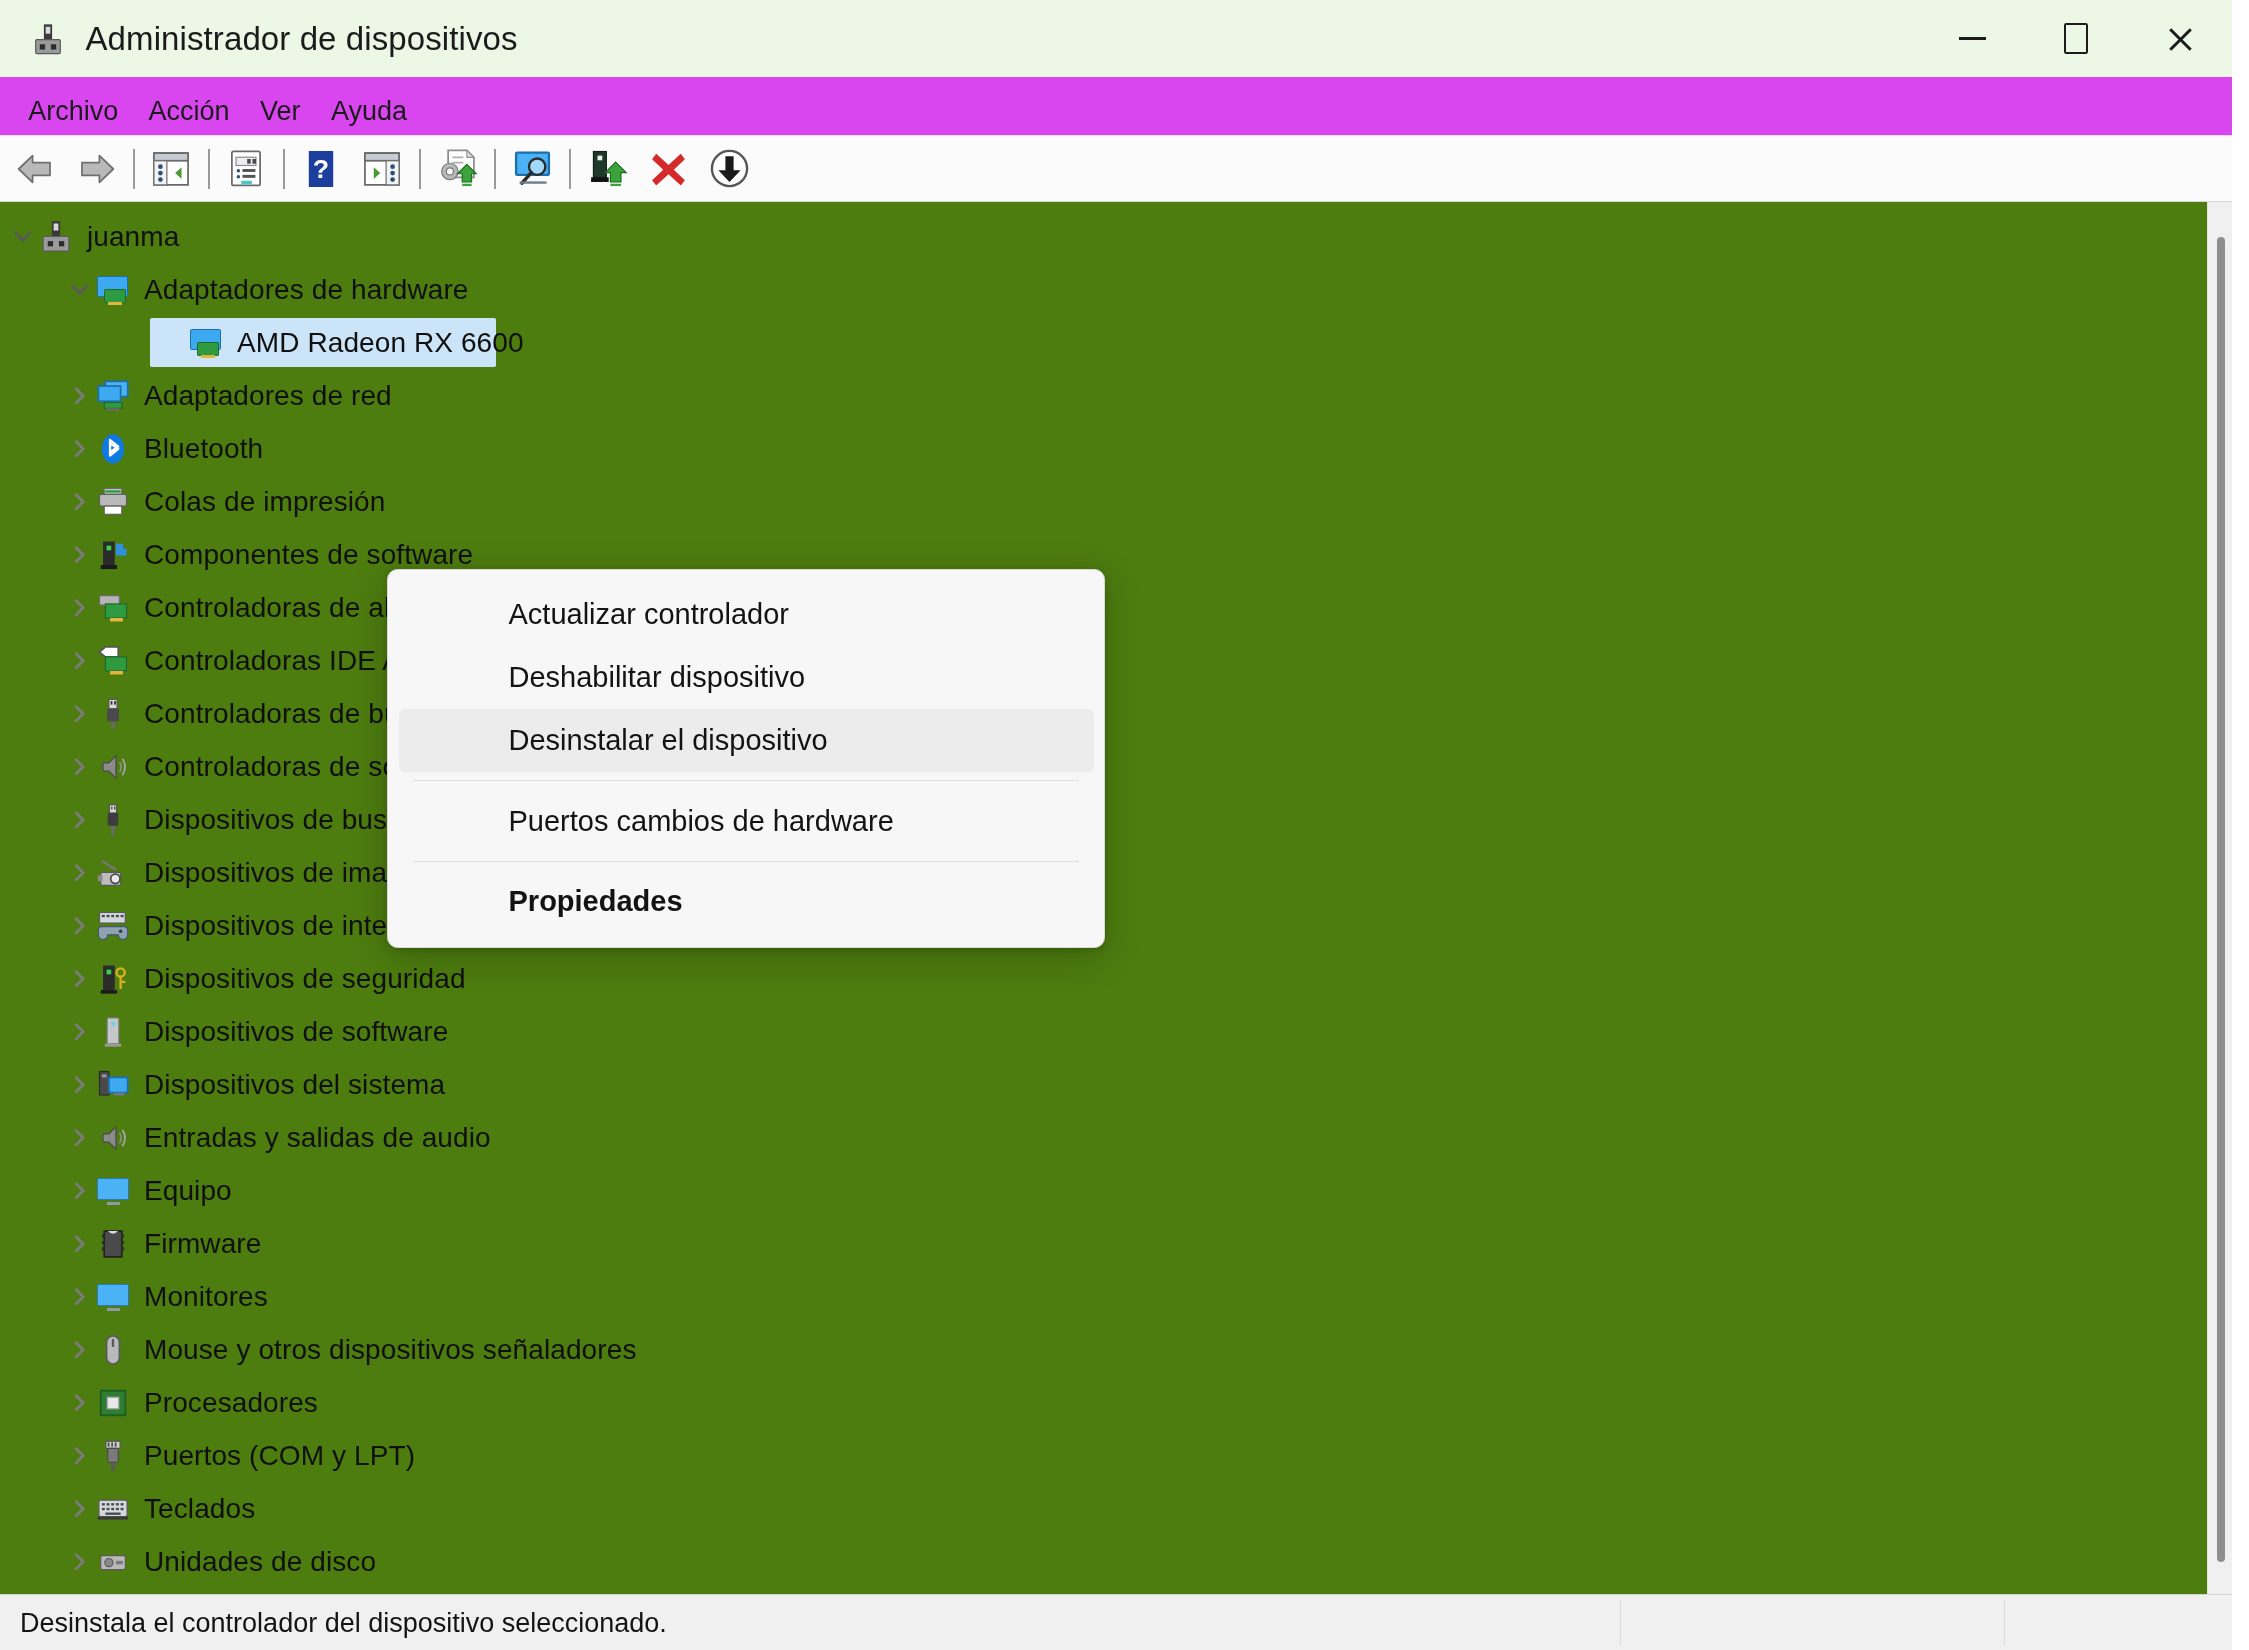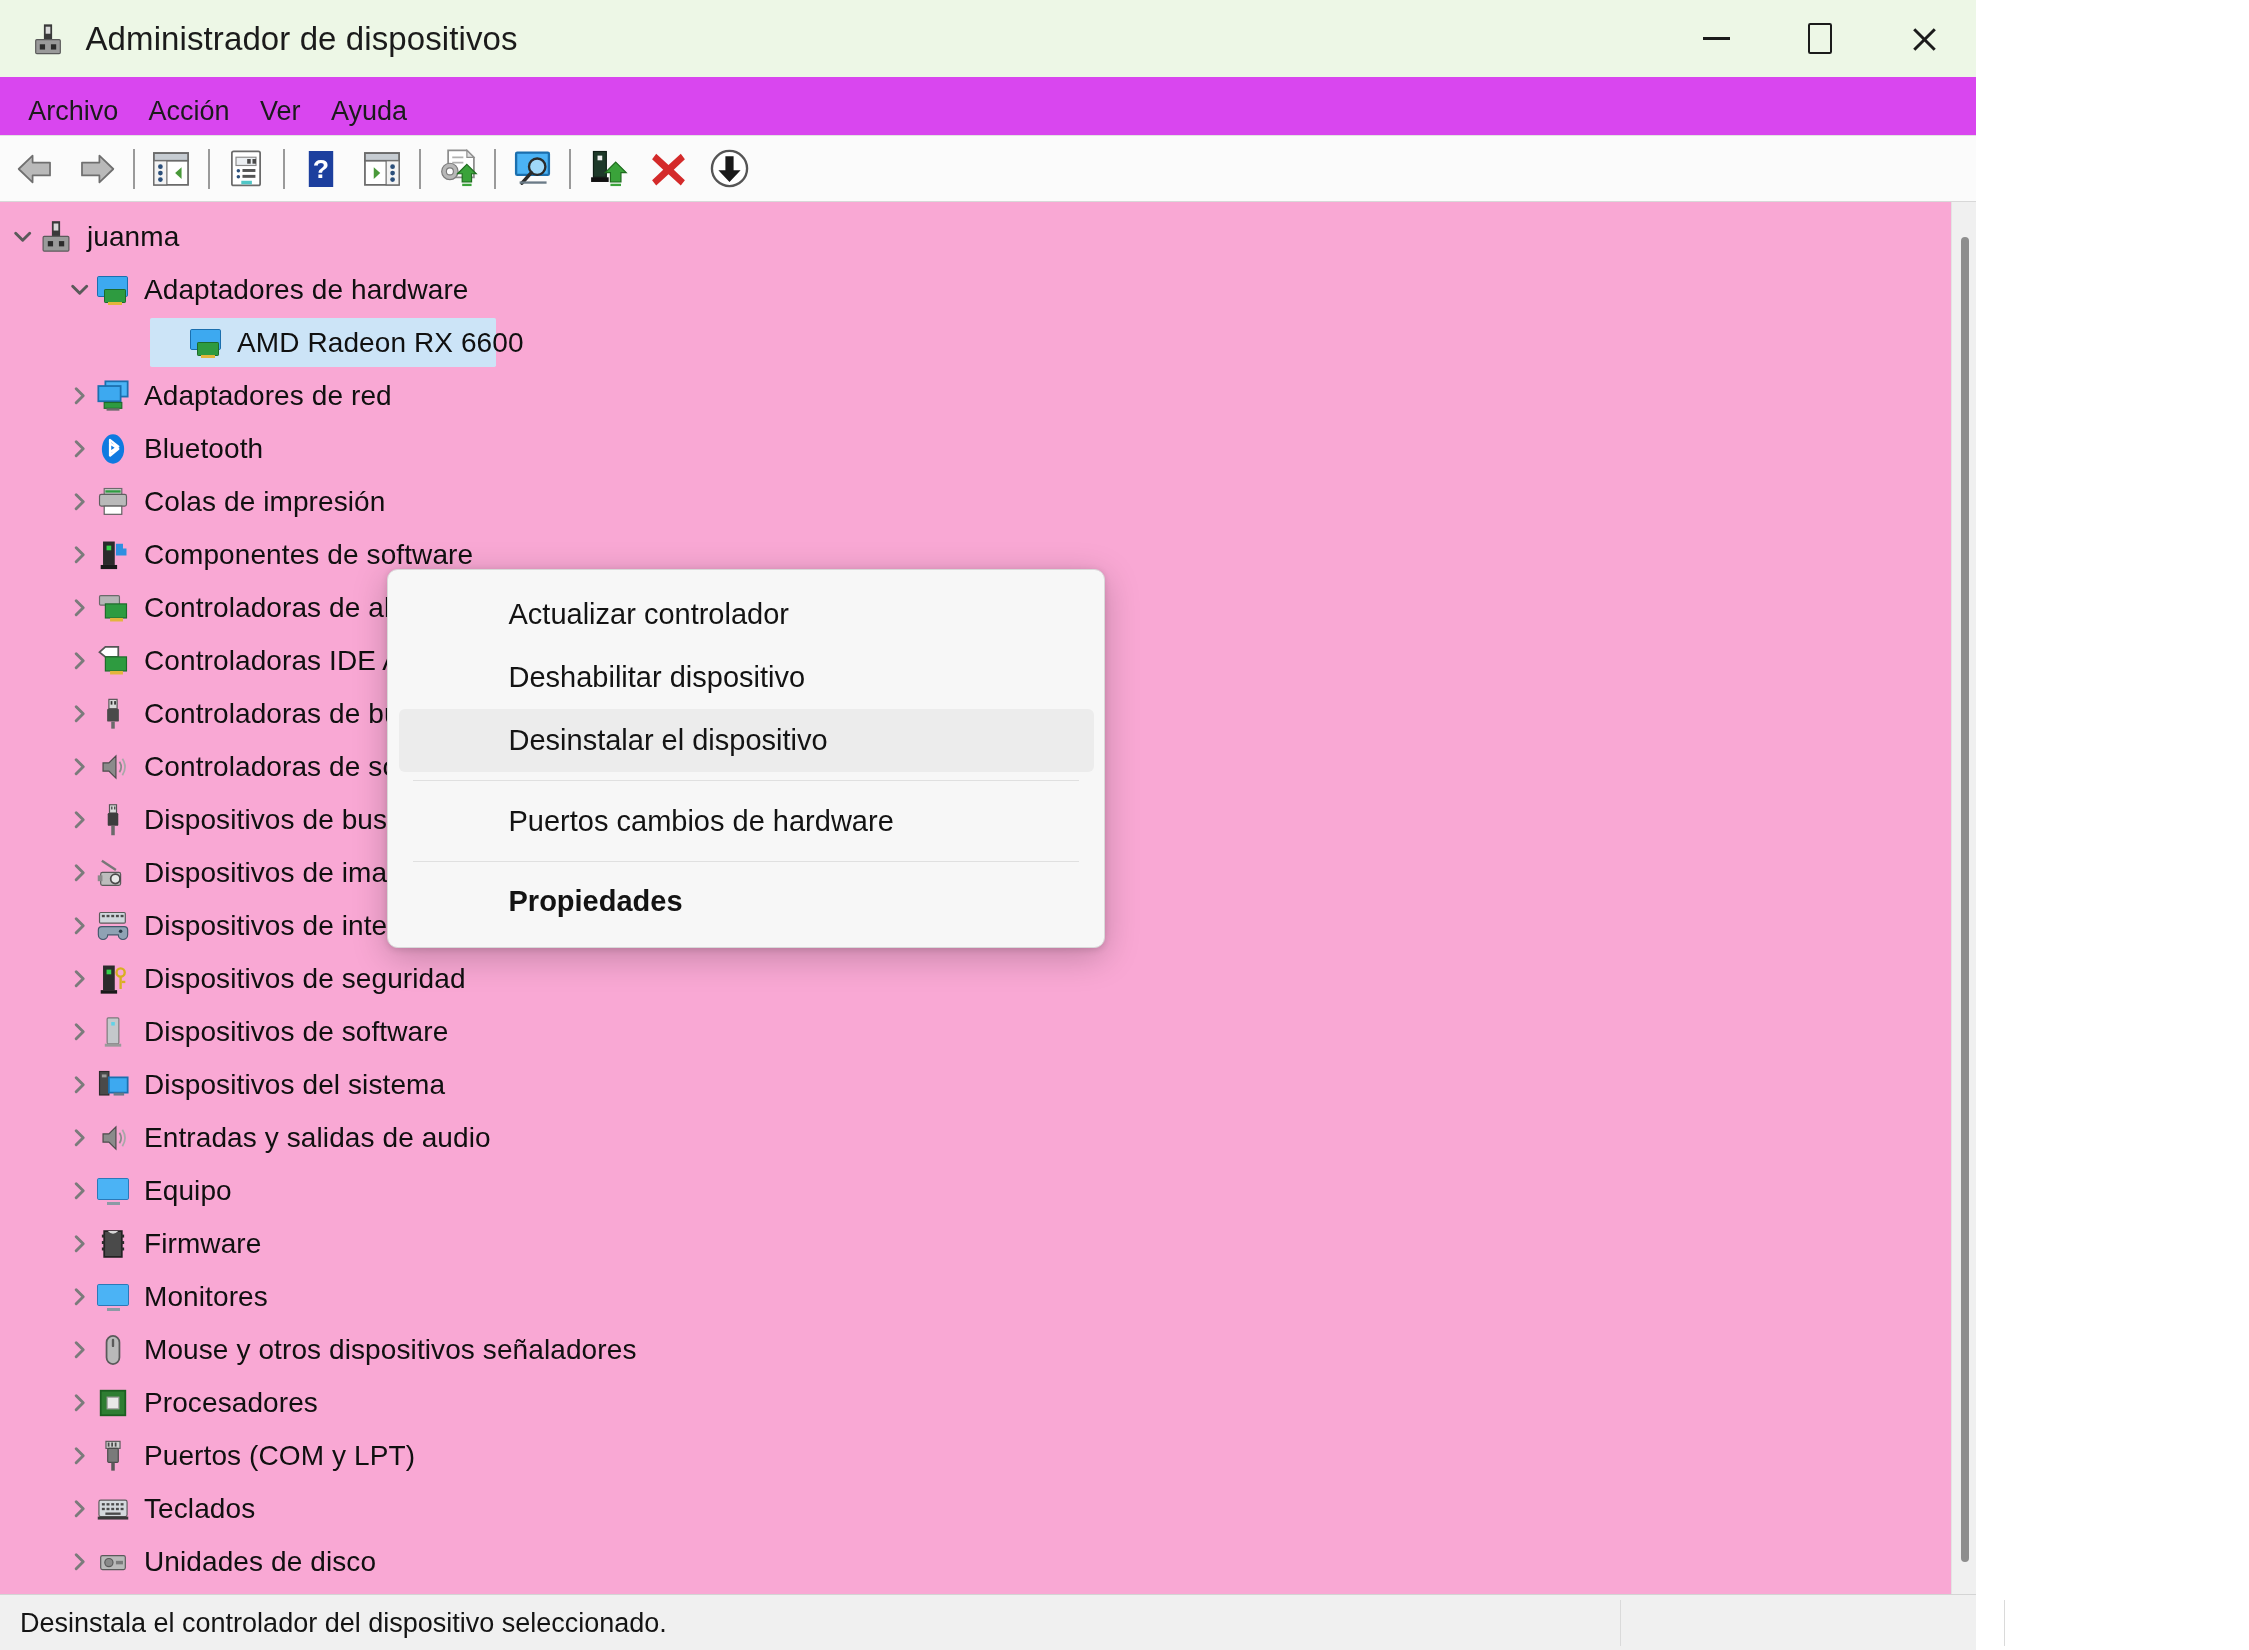--- a/index.html
+++ b/index.html
@@ -7,21 +7,21 @@
   html, body {
     width: 2250px;
     height: 1651px;
     overflow: hidden;
     font-family: "Liberation Sans", sans-serif;
     background: #ffffff;
   }
 
   #app {
     position: relative;
-    width: 1976px;
+    width: 2232px;
     height: 1651px;
     background: #ffffff;
     display: flex;
     flex-direction: column;
   }
 
   
   .titlebar {
     height: 77px;
     background: #edf7e6;
@@ -111,21 +111,21 @@
     width: 2.3px; height: 40px;
     background: #9a9a9a;
     margin: 0 5.9px;
     flex: 0 0 2.3px;
   }
 
   
   .content {
     flex: 1 1 auto;
     position: relative;
-    background: #f9a8d4;
+    background: #4d7c0f;
     overflow: hidden;
     display: flex;
   }
   .tree {
     flex: 1 1 auto;
     position: relative;
     padding-top: 8.2px;
     overflow: hidden;
   }
   .node {

